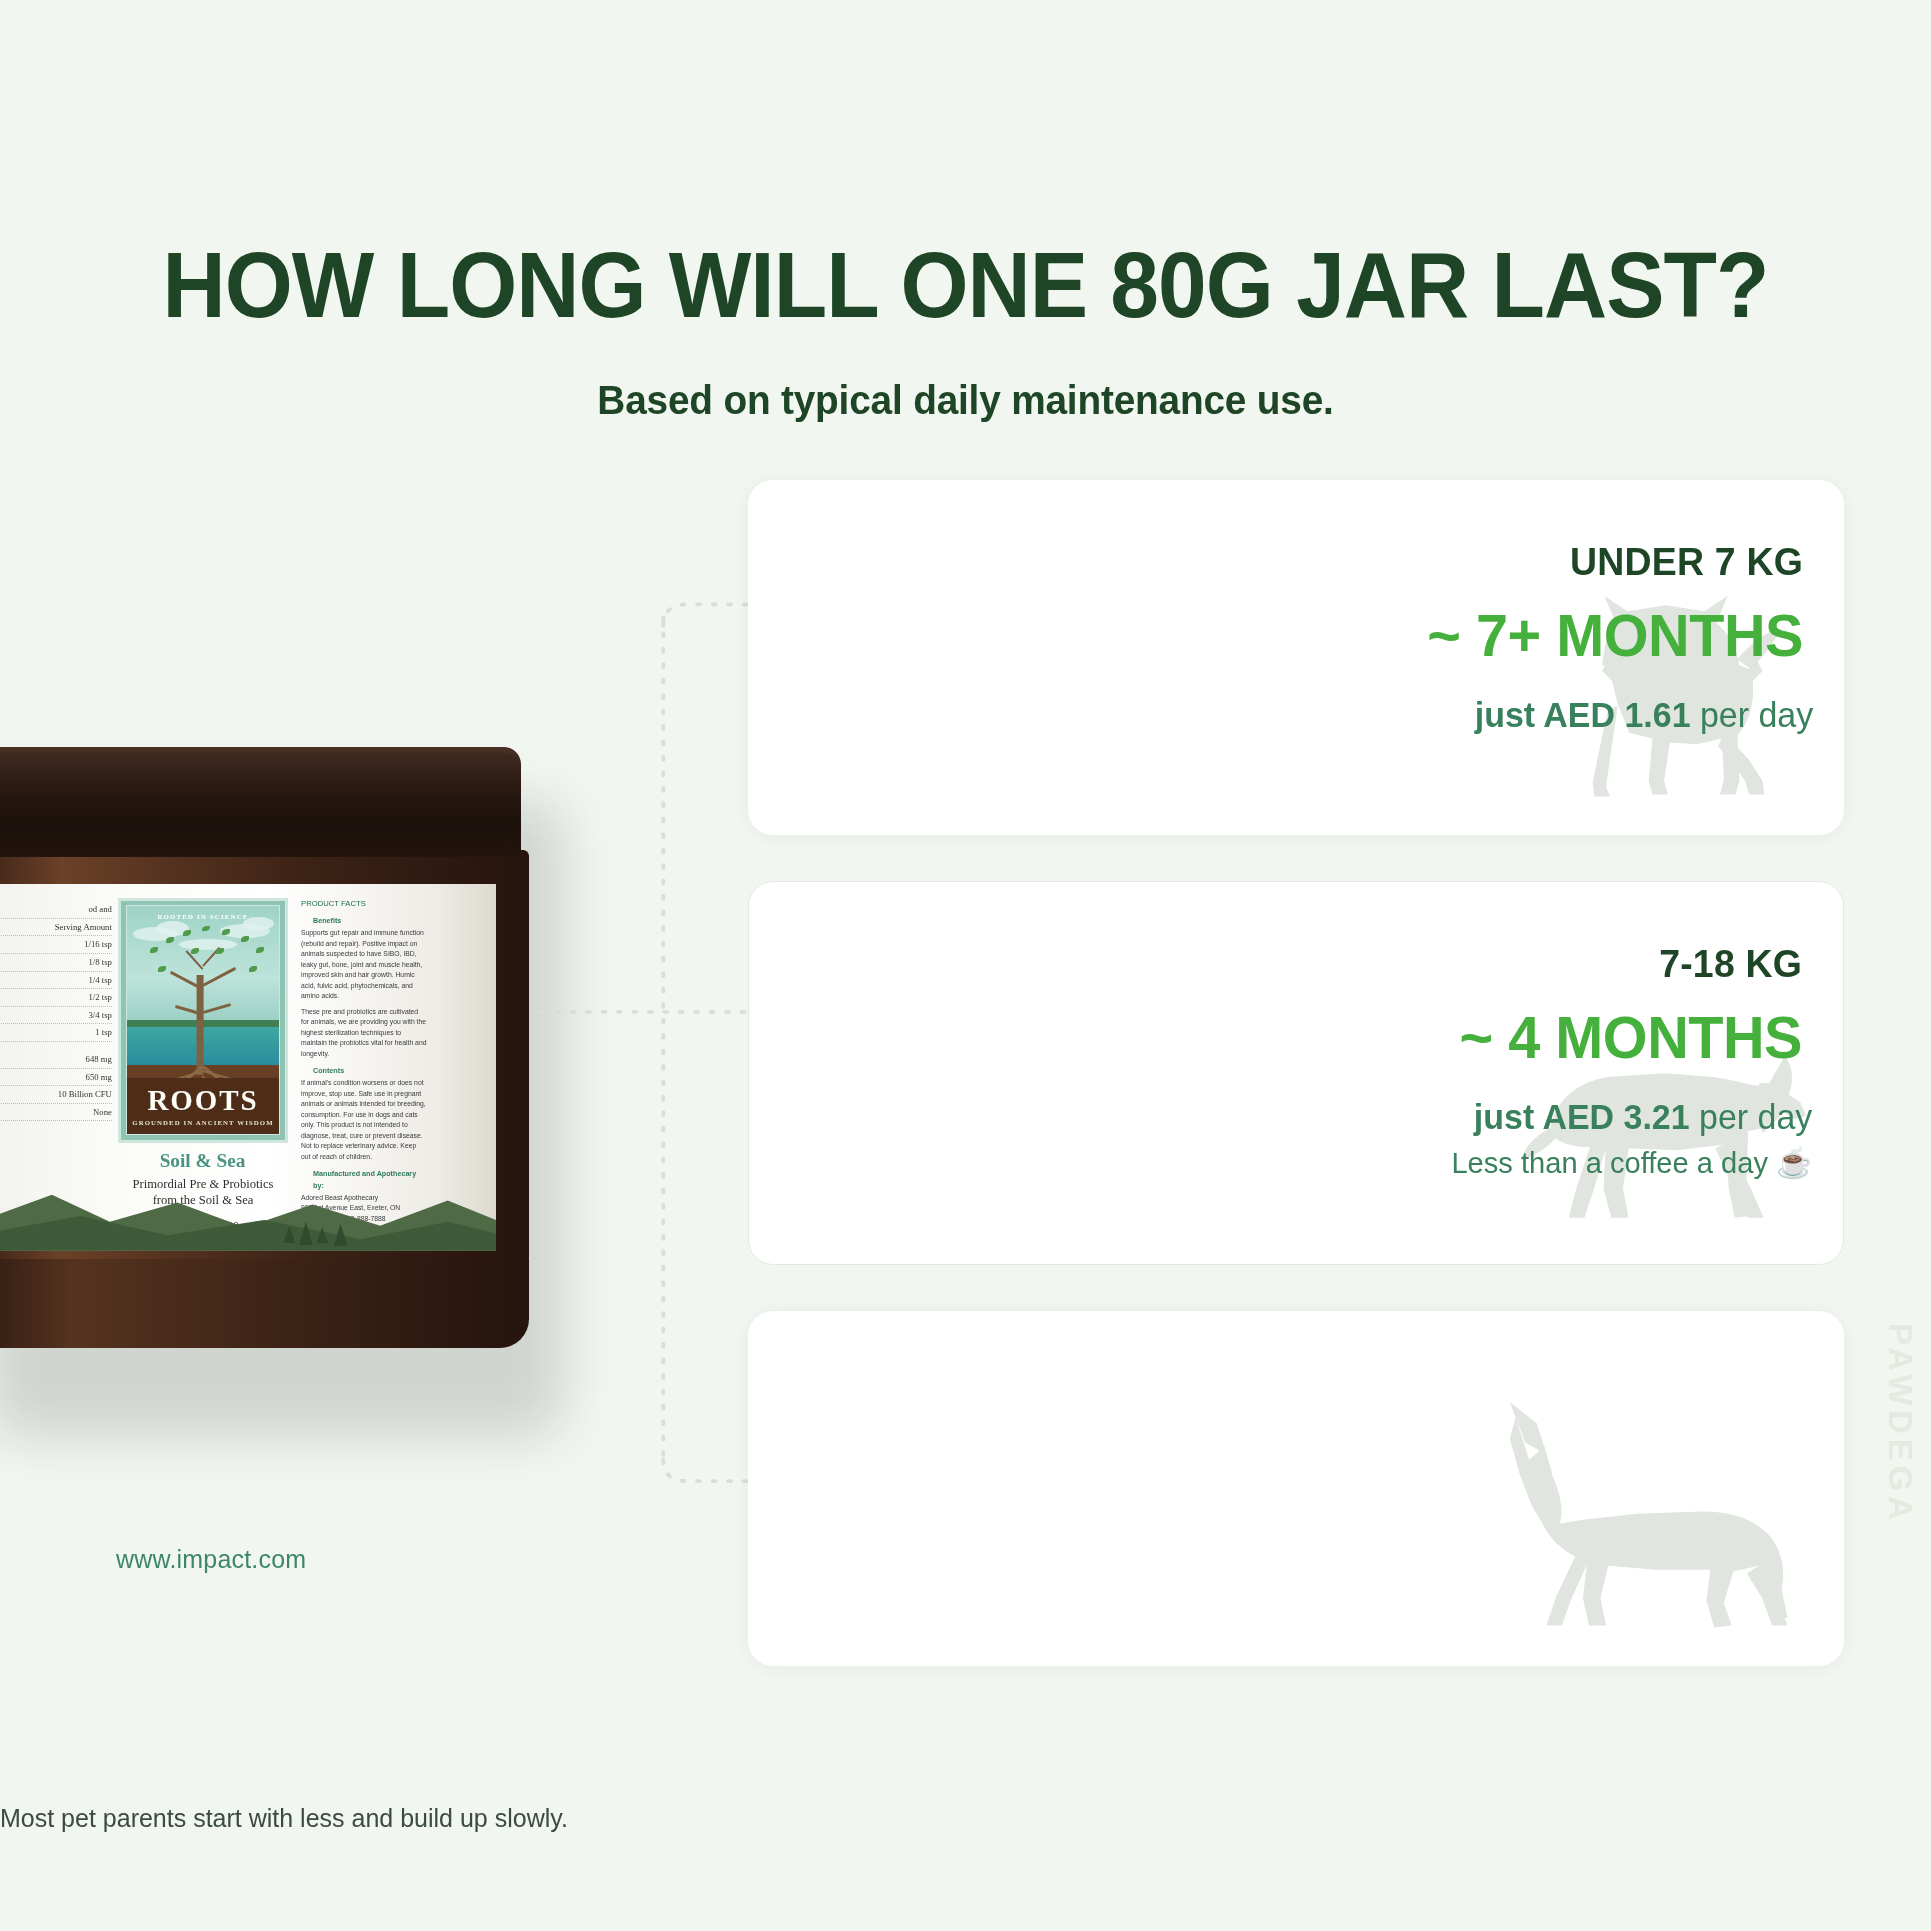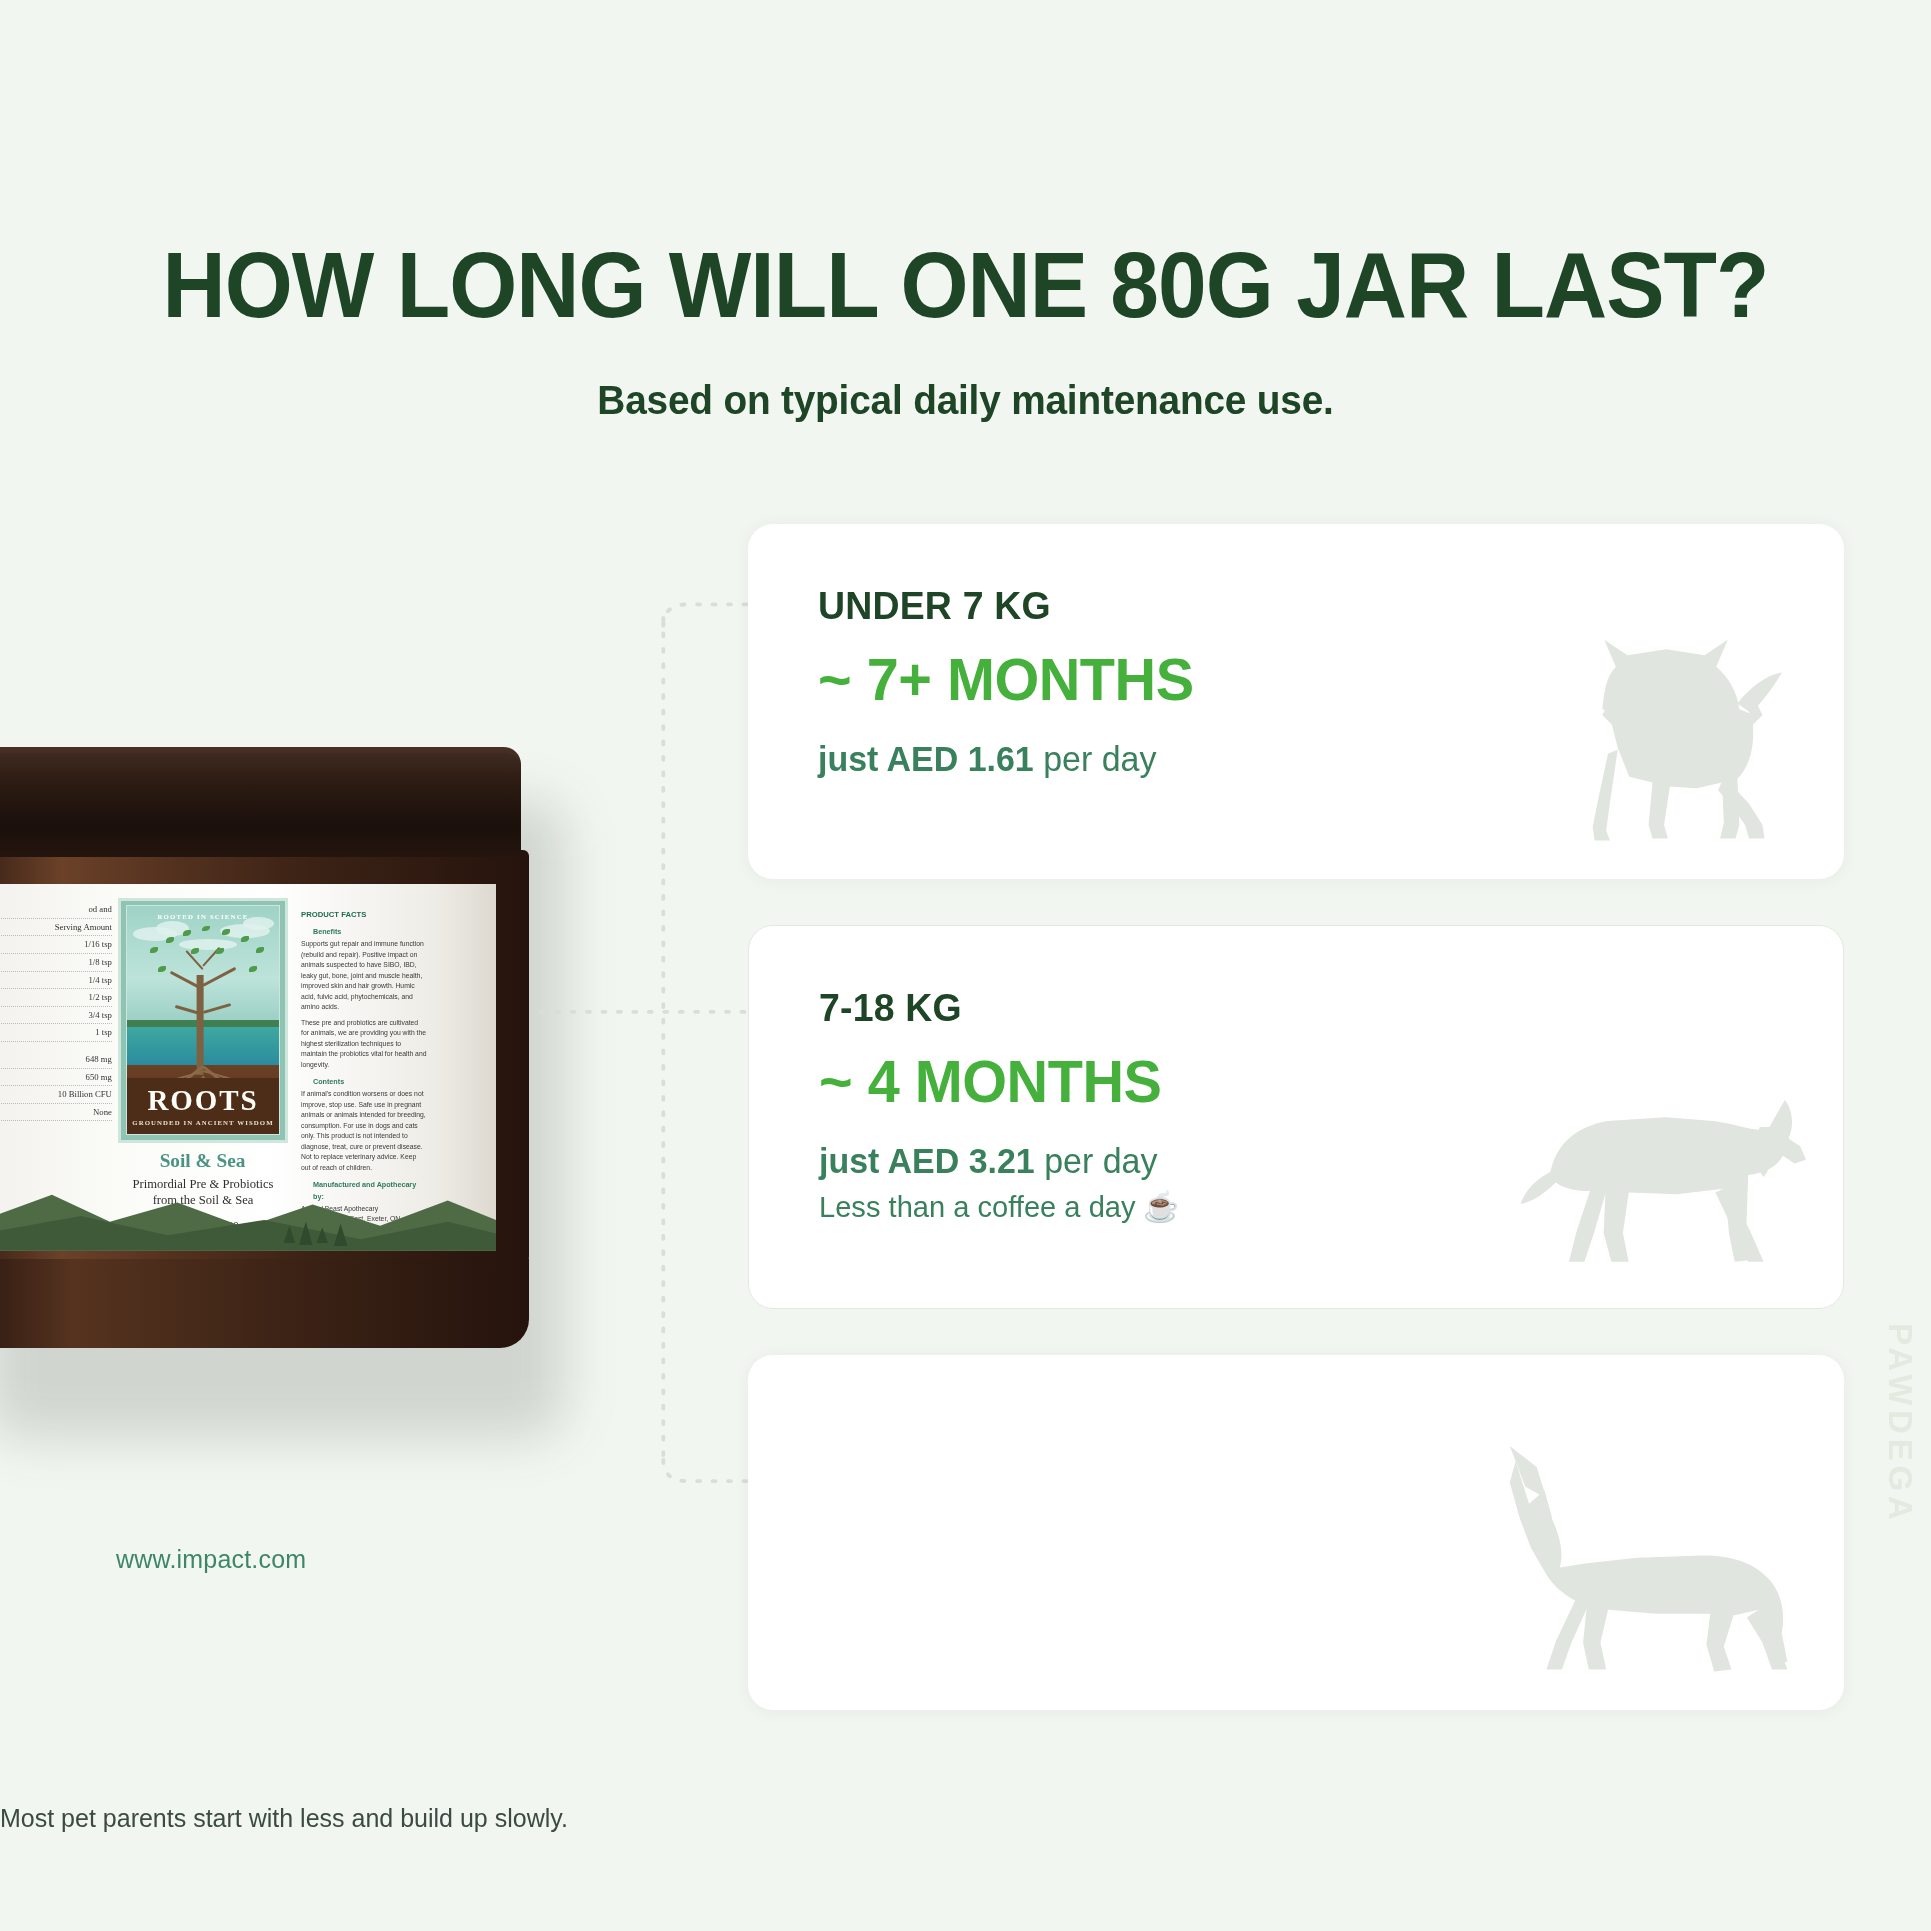--- a/index.html
+++ b/index.html
@@ -113,35 +113,35 @@
   }
   .lbl-net {
     position:absolute; left:108px; top:336px; width:201px; text-align:center;
     font-family:"Liberation Serif", serif; font-size:11.6px; color:#3a3a3a;
   }
   .lbl-right {
     position:absolute; left:307px; top:13.5px; width:126px; font-size:6.8px; line-height:1.55;
     font-family:"Liberation Sans", sans-serif; color:#3a3a3a;
   }
   .lbl-right h4 { font-size:7.2px; color:#2f7a5f; margin-top:5.8px; margin-bottom:1.9px;margin-left:12px; }
-  .lbl-right .hd { font-weight:700; color:#1f6b50; font-size:7.7px;margin-top:11px; }
+  .lbl-right .hd { font-weight:400; color:#1f6b50; font-size:7.7px; }
   .jar-mountains {
     position:absolute; left:0; bottom:0; width:502px; height:68px; overflow:hidden;
   }
   .jar-base-dark {
     position:absolute; left:0px; top:506px; width:570px; height:89px;
     background:linear-gradient(to right,#2a1610,#55331f 20%,#3b2215 60%,#25130d);
     border-radius:0 0 29px 29px;
   }
 
   
   .connectors { position:absolute; left:0; top:0; width:1931px; height:1931px; pointer-events:none; }
 
   
-  .cards { position:absolute; left:748px; top:524px; width:1096px; }
+  .cards { position:absolute; left:748px; top:480px; width:1096px;text-align:right; }
   .card {
     position:relative;
     background:#ffffff;
     border-radius:25px;
     margin-bottom:46px;
   }
   .card.plain { box-shadow:0 1.9px 17.4px rgba(30,60,35,0.05); }
   .card.outlined { border:1.4px solid #e3e9e2; box-shadow:none;margin-top:24px; }
   .card-inner { padding:60px 0 56px 70px; position:relative; z-index:2; }
   .card.c1 { height:355px; }

